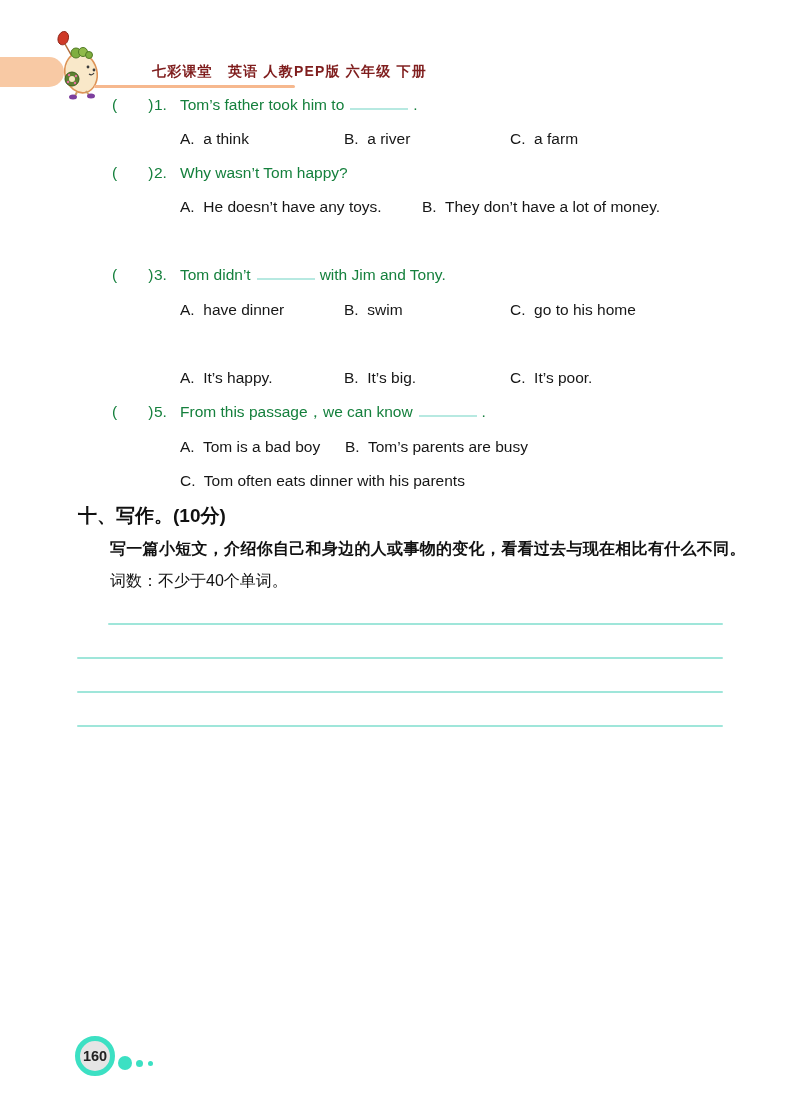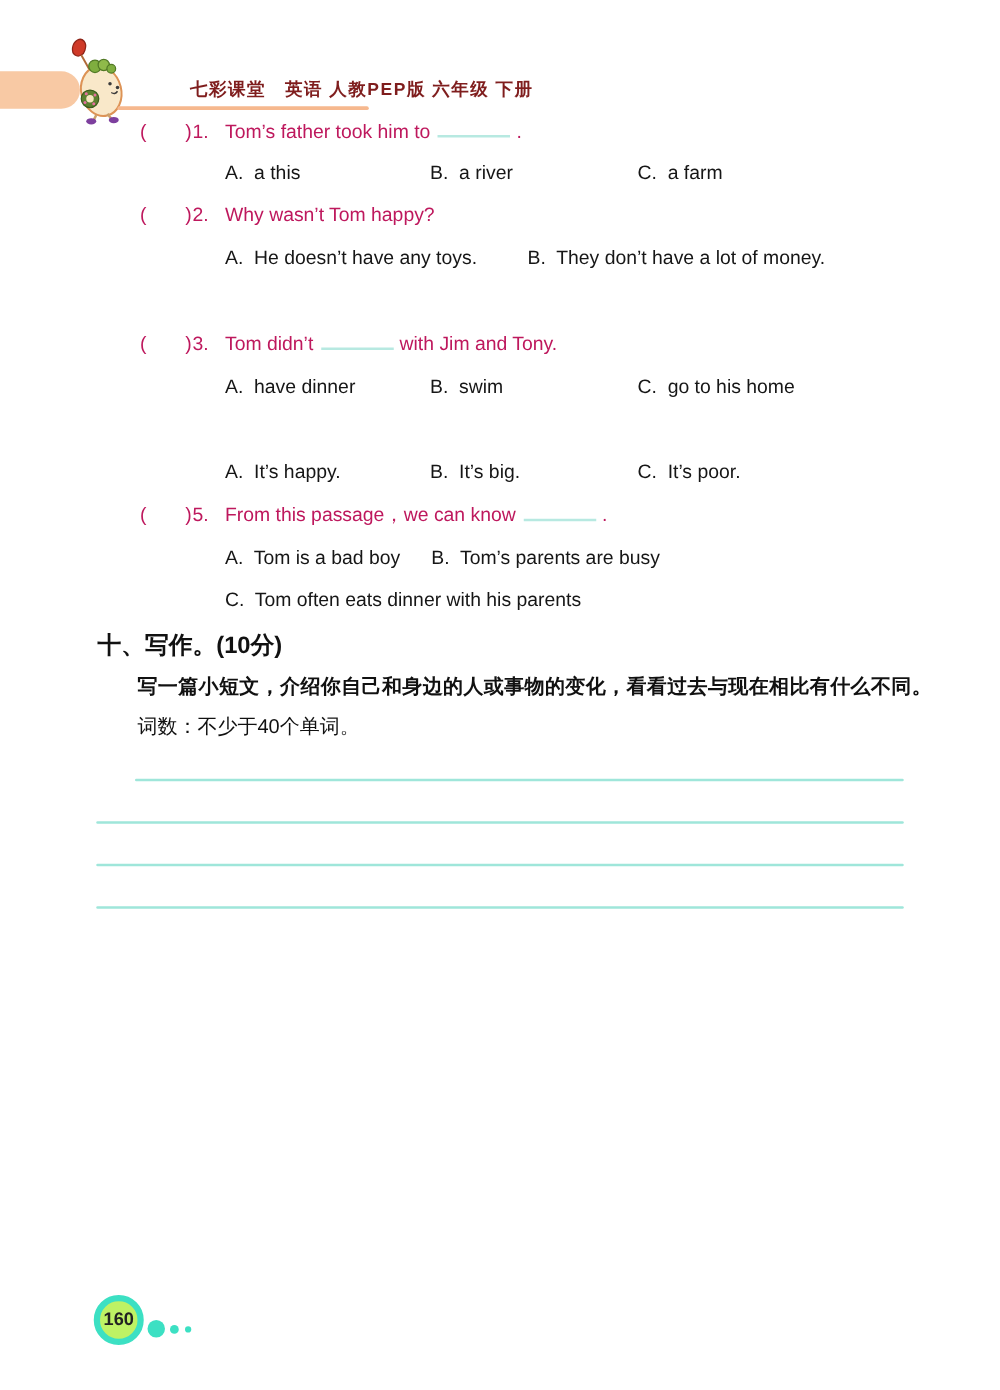--- a/index.html
+++ b/index.html
@@ -9,21 +9,21 @@
   }
   
   .banner-pill{position:absolute;left:0;top:57px;width:64px;height:30px;
     background:#f8c9a4;border-radius:0 15px 15px 0;}
   .mascot{position:absolute;left:48px;top:26px;width:60px;height:74px;}
   .header-title{position:absolute;left:112px;top:63px;font-size:14px;font-weight:bold;
     color:#7f1d1d;letter-spacing:1.2px;white-space:pre;margin-left:40px;}
   .header-underline{position:absolute;left:94px;top:85px;width:201px;height:3px;
     background:#f6b88e;border-radius:2px;}
   
-  .row{position:absolute;left:112px;white-space:pre;font-size:15.5px;color:#be185d;line-height:19px;}
+  .row{position:absolute;left:112px;white-space:pre;font-size:15.5px;color:#15803d;line-height:19px;}
   .paren{display:inline-block;width:42px;}
   .qnum{display:inline-block;width:26px;}
   .blank{display:inline-block;width:58px;height:13px;border-bottom:2px solid #b7e9e1;margin:0 5px 0 6px;}
   .opt{position:absolute;white-space:pre;font-size:15.5px;color:#161616;line-height:19px;}
   .x180{left:180px}.x344{left:344px}.x510{left:510px}.x422{left:422px}.x345{left:345px}
   .t-q1s{top:95px}.t-q1o{top:129px}
   .t-q2s{top:163px}.t-q2o{top:197px}.t-q2c{top:231px}
   .t-q3s{top:265px}.t-q3o{top:300px}
   .t-q4s{top:334px}.t-q4o{top:368px}
   .t-q5s{top:402px}.t-q5o{top:437px}.t-q5c{top:471px}
@@ -32,21 +32,21 @@
   .w-instr{position:absolute;left:110px;top:539px;font-size:16px;font-weight:bold;color:#111;
     white-space:pre;letter-spacing:.3px;}
   .w-count{position:absolute;left:110px;top:571px;font-size:16px;font-weight:normal;color:#111;white-space:pre;}
   .wline{position:absolute;height:2px;background:#9fe6da;border-radius:1px;}
   .wl1{left:108px;top:623px;width:615px}
   .wl2{left:77px;top:657px;width:646px}
   .wl3{left:77px;top:691px;width:646px}
   .wl4{left:77px;top:725px;width:646px}
   
   .page-badge{position:absolute;left:75px;top:1036px;width:40px;height:40px;box-sizing:border-box;
-    border:5px solid #3ce0c3;border-radius:50%;background:#bef264;display:flex;align-items:center;
+    border:5px solid #3ce0c3;border-radius:50%;background:#e5e5e5;display:flex;align-items:center;
     justify-content:center;font-size:14.5px;font-weight:bold;color:#222;}
   .dot{position:absolute;border-radius:50%;background:#3ce0c3;}
   .d1{left:118px;top:1056px;width:14px;height:14px}
   .d2{left:136px;top:1060px;width:7px;height:7px}
   .d3{left:148px;top:1061px;width:5px;height:5px}
 </style>
 </head>
 <body>
 
 <div class="page">
@@ -70,21 +70,21 @@
     <circle cx="27" cy="57" r="1.2" fill="#e86fa0"></circle>
     <line x1="29" y1="66" x2="27" y2="70" stroke="#caa06a" stroke-width="2"></line>
     <line x1="38" y1="65" x2="41" y2="69" stroke="#caa06a" stroke-width="2"></line>
     <ellipse cx="25" cy="71" rx="4" ry="2.5" fill="#7d3f9e"></ellipse>
     <ellipse cx="43" cy="70" rx="4" ry="2.5" fill="#7d3f9e"></ellipse>
   </svg>
   <div class="header-title">七彩课堂　英语 人教PEP版 六年级 下册</div>
   <div class="header-underline"></div>
 
   <div class="row t-q1s"><span class="paren">(  )</span><span class="qnum">1.</span><span>Tom’s father took him to</span><span class="blank"></span><span>.</span></div>
-  <span class="opt t-q1o x180">A.  a this</span>
+  <span class="opt t-q1o x180">A.  a think</span>
   <span class="opt t-q1o x344">B.  a river</span>
   <span class="opt t-q1o x510">C.  a farm</span>
 
   <div class="row t-q2s"><span class="paren">(  )</span><span class="qnum">2.</span><span>Why wasn’t Tom happy?</span></div>
   <span class="opt t-q2o x422">B.  They don’t have a lot of money.</span>
   <span class="opt t-q2o x180">A.  He doesn’t have any toys.</span>
 
   <div class="row t-q3s"><span class="paren">(  )</span><span class="qnum">3.</span><span>Tom didn’t</span><span class="blank"></span><span>with Jim and Tony.</span></div>
   <span class="opt t-q3o x180">A.  have dinner</span>
   <span class="opt t-q3o x344">B.  swim</span>

